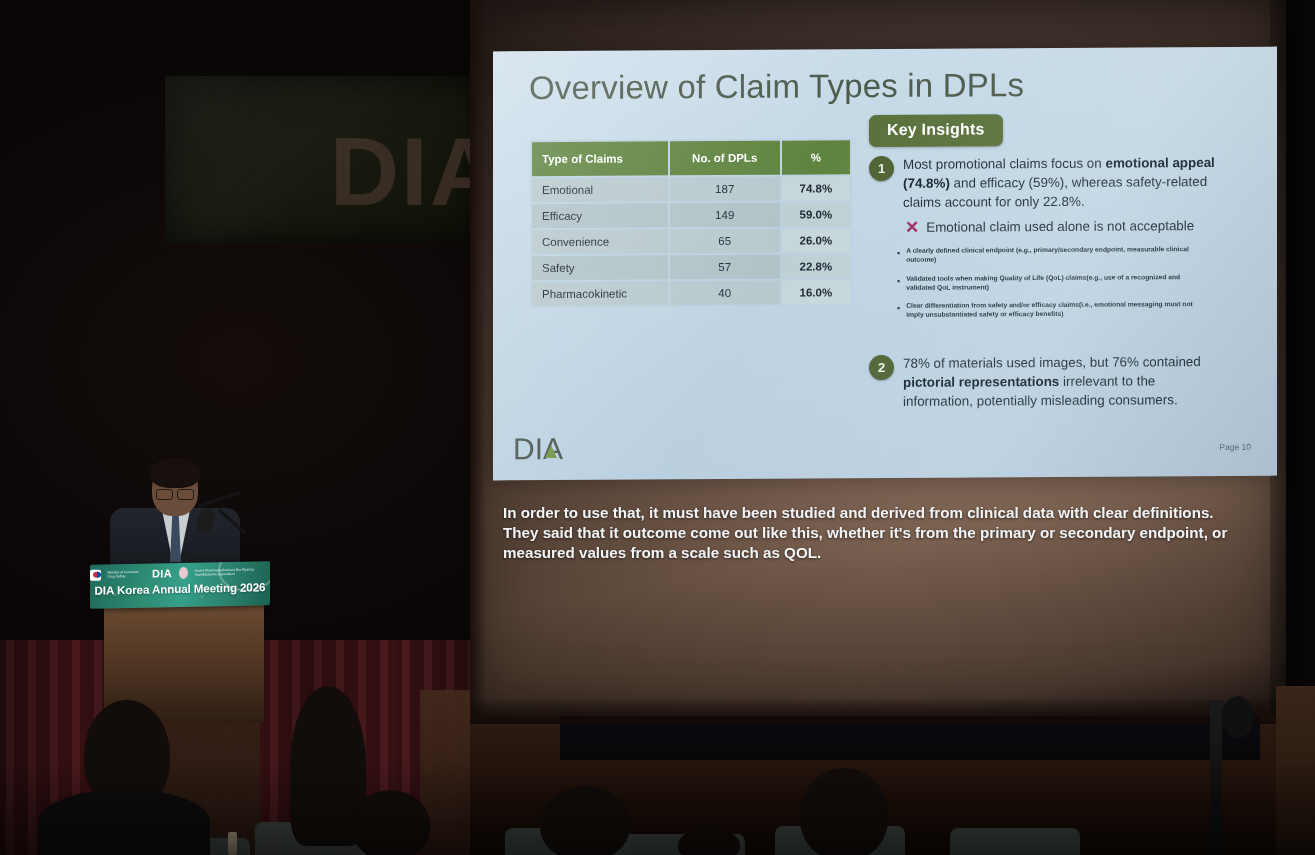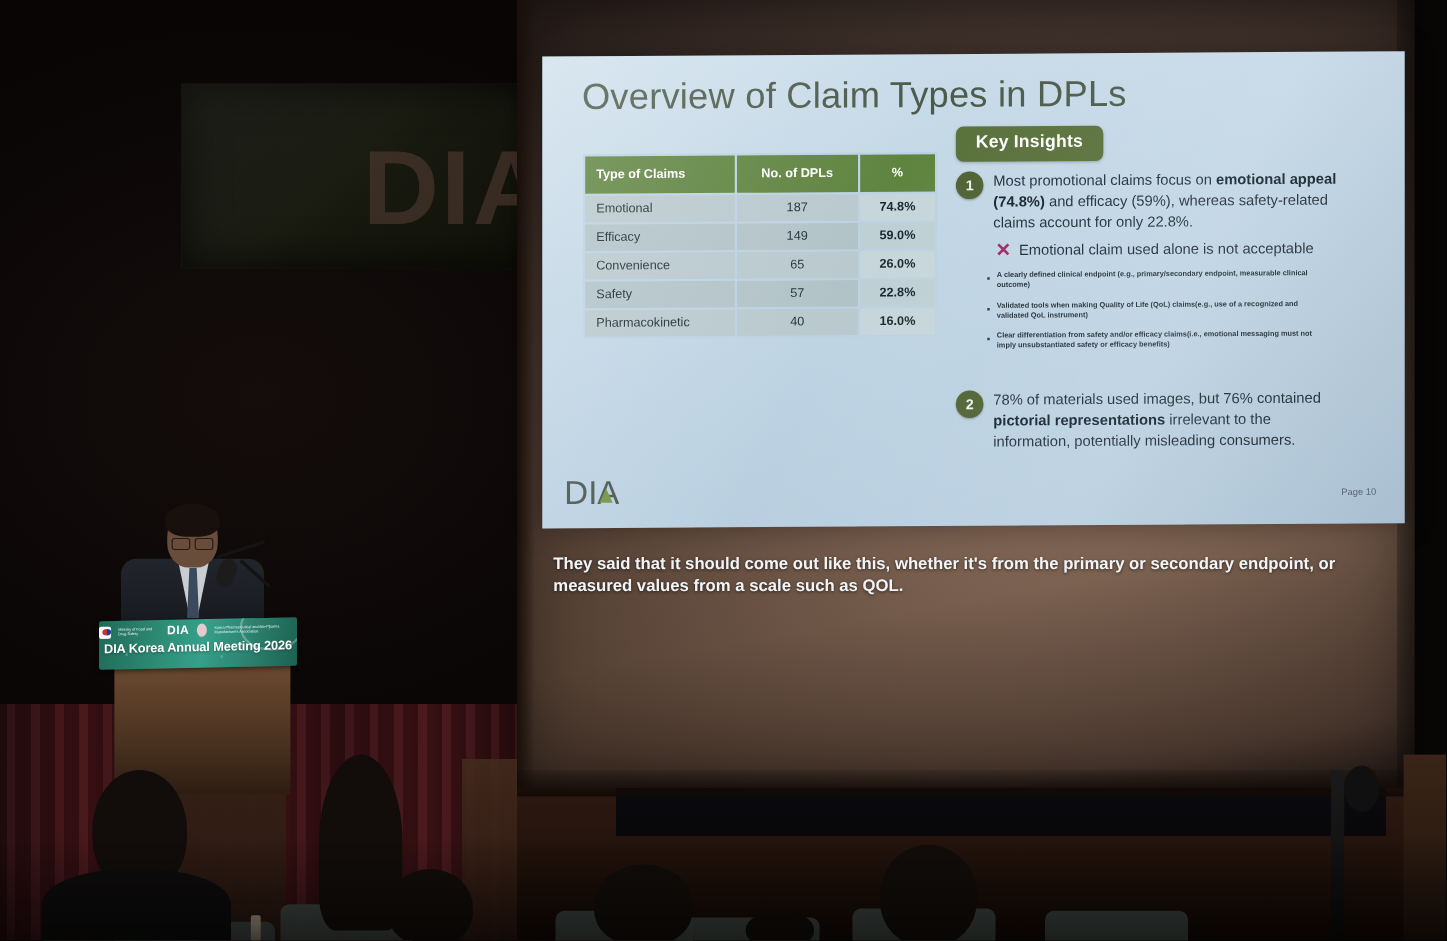--- a/index.html
+++ b/index.html
@@ -281,21 +281,22 @@
         <span>DIA</span>
         <span class="dia-tri"></span>
       </div>
       <div class="page-no">Page 10</div>
 
       <div class="slide-sheen"></div>
     </div>
   </div>
 
   <div class="caption">
-    <p>They said that it should come out like this, whether it's from the primary or secondary endpoint, or measured values from a scale such as QOL.</p>
+    <p>In order to use that, it must have been studied and derived from clinical data with clear definitions.</p>
+    <p>They said that it outcome come out like this, whether it's from the primary or secondary endpoint, or measured values from a scale such as QOL.</p>
   </div>
 
   <div class="spk-body"></div>
   <div class="spk-shirt"></div>
   <div class="spk-tie"></div>
   <div class="spk-head"></div>
   <div class="spk-hair"></div>
   <div class="spk-glass"></div>
   <div class="mic-arm"></div>
   <div class="mic-head"></div>

